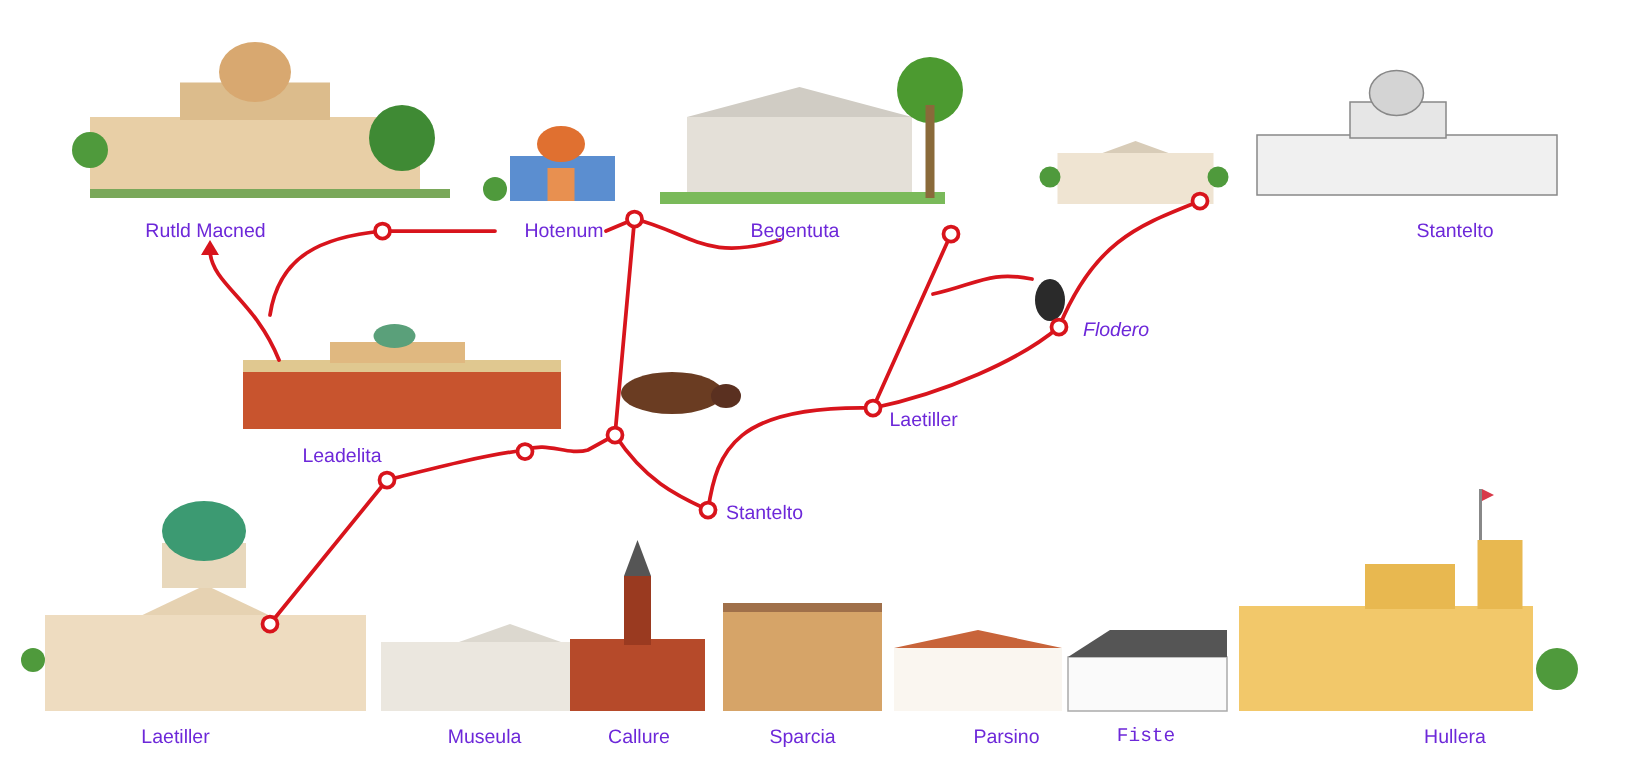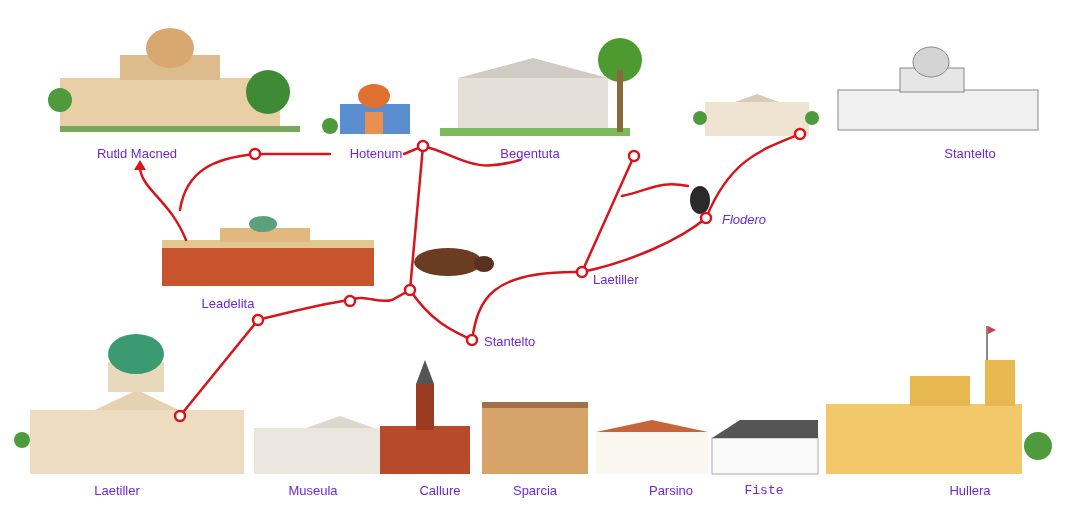--- a/index.html
+++ b/index.html
@@ -130,19 +130,19 @@
   <div class="label" style="left:970px;top:146px;">Stantelto</div>
 </div>
 <div>
   <div class="label" style="left:228px;top:296px;">Leadelita</div>
   <div class="label left" style="left:593px;top:272px;">Laetiller</div>
   <div class="label left" style="left:722px;top:212px;font-style:italic;">Flodero</div>
   <div class="label left" style="left:484px;top:334px;text-align:center;">Stantelto</div>
 </div>
 <div>
   <div class="label" style="left:117px;top:483px;">Laetiller</div>
-  <div class="label" style="left:313px;top:483px;">Museula</div>
-  <div class="label" style="left:440px;top:483px;text-align:right;">Callure</div>
+  <div class="label" style="left:323px;top:483px;">Museula</div>
+  <div class="label" style="left:426px;top:483px;text-align:right;">Callure</div>
   <div class="label" style="left:535px;top:483px;text-align:right;">Sparcia</div>
   <div class="label" style="left:671px;top:483px;">Parsino</div>
   <div class="label" style="left:764px;top:483px;font-family:Liberation Mono, monospace;">Fiste</div>
   <div class="label" style="left:970px;top:483px;">Hullera</div>
 </div>
 
 </body></html>

